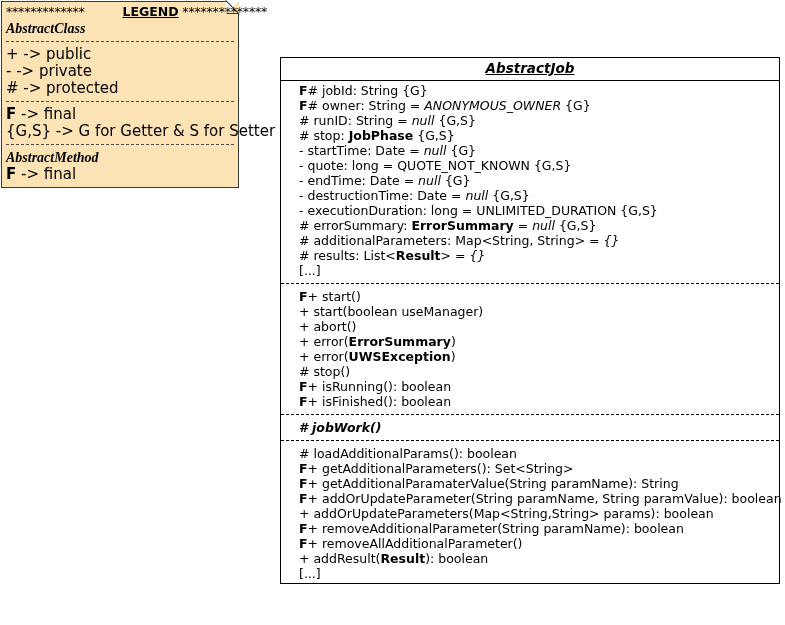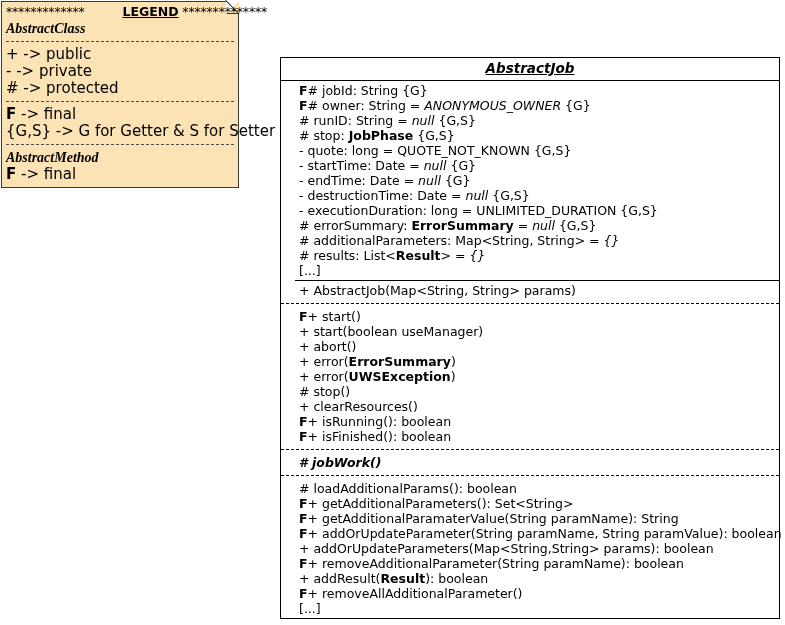--- a/index.html
+++ b/index.html
@@ -190,62 +190,58 @@
 
 <div id="class-abstractjob">
 
   <div class="class-title">AbstractJob</div>
 
   <div class="compartment">
     <div class="member"><span class="b">F</span><span># jobId: String {G}</span></div>
     <div class="member"><span class="b">F</span><span># owner: String = </span><span class="i">ANONYMOUS_OWNER</span><span> {G}</span></div>
     <div class="member"><span># runID: String = </span><span class="i">null</span><span> {G,S}</span></div>
     <div class="member"><span># stop: </span><span class="b">JobPhase</span><span> {G,S}</span></div>
+    <div class="member"><span>- startTime: Date = </span><span class="i">null</span><span> {G}</span></div>
     <div class="member">- quote: long = QUOTE_NOT_KNOWN {G,S}</div>
-    <div class="member"><span>- startTime: Date = </span><span class="i">null</span><span> {G}</span></div>
     <div class="member"><span>- endTime: Date = </span><span class="i">null</span><span> {G}</span></div>
     <div class="member"><span>- destructionTime: Date = </span><span class="i">null</span><span> {G,S}</span></div>
     <div class="member">- executionDuration: long = UNLIMITED_DURATION {G,S}</div>
     <div class="member"><span># errorSummary: </span><span class="b">ErrorSummary</span><span> = </span><span class="i">null</span><span> {G,S}</span></div>
     <div class="member"><span># additionalParameters: Map&lt;String, String&gt; = </span><span class="i">{}</span></div>
     <div class="member"><span># results: List&lt;</span><span class="b">Result</span><span>&gt; = </span><span class="i">{}</span></div>
     <div class="member">[...]</div>
   </div>
 
-  <div class="compartment solid-top">
-    <div class="member">+ AbstractJob(Map&lt;String, String&gt; params)</div>
-  </div>
 
   <div class="dash-sep"></div>
 
   <div class="compartment">
     <div class="member"><span class="b">F</span><span>+ start()</span></div>
     <div class="member">+ start(boolean useManager)</div>
     <div class="member">+ abort()</div>
     <div class="member"><span>+ error(</span><span class="b">ErrorSummary</span><span>)</span></div>
     <div class="member"><span>+ error(</span><span class="b">UWSException</span><span>)</span></div>
     <div class="member"># stop()</div>
-    <div class="member">+ clearResources()</div>
     <div class="member"><span class="b">F</span><span>+ isRunning(): boolean</span></div>
     <div class="member"><span class="b">F</span><span>+ isFinished(): boolean</span></div>
   </div>
 
   <div class="dash-sep"></div>
 
   <div class="compartment">
     <div class="member"><span class="bi"># jobWork()</span></div>
   </div>
 
   <div class="dash-sep"></div>
 
   <div class="compartment">
     <div class="member"># loadAdditionalParams(): boolean</div>
     <div class="member"><span class="b">F</span><span>+ getAdditionalParameters(): Set&lt;String&gt;</span></div>
     <div class="member"><span class="b">F</span><span>+ getAdditionalParamaterValue(String paramName): String</span></div>
     <div class="member"><span class="b">F</span><span>+ addOrUpdateParameter(String paramName, String paramValue): boolean</span></div>
     <div class="member">+ addOrUpdateParameters(Map&lt;String,String&gt; params): boolean</div>
     <div class="member"><span class="b">F</span><span>+ removeAdditionalParameter(String paramName): boolean</span></div>
+    <div class="member"><span class="b">F</span><span>+ removeAllAdditionalParameter()</span></div>
     <div class="member"><span>+ addResult(</span><span class="b">Result</span><span>): boolean</span></div>
-    <div class="member"><span class="b">F</span><span>+ removeAllAdditionalParameter()</span></div>
     <div class="member">[...]</div>
   </div>
 
 </div>
 
 </body></html>

